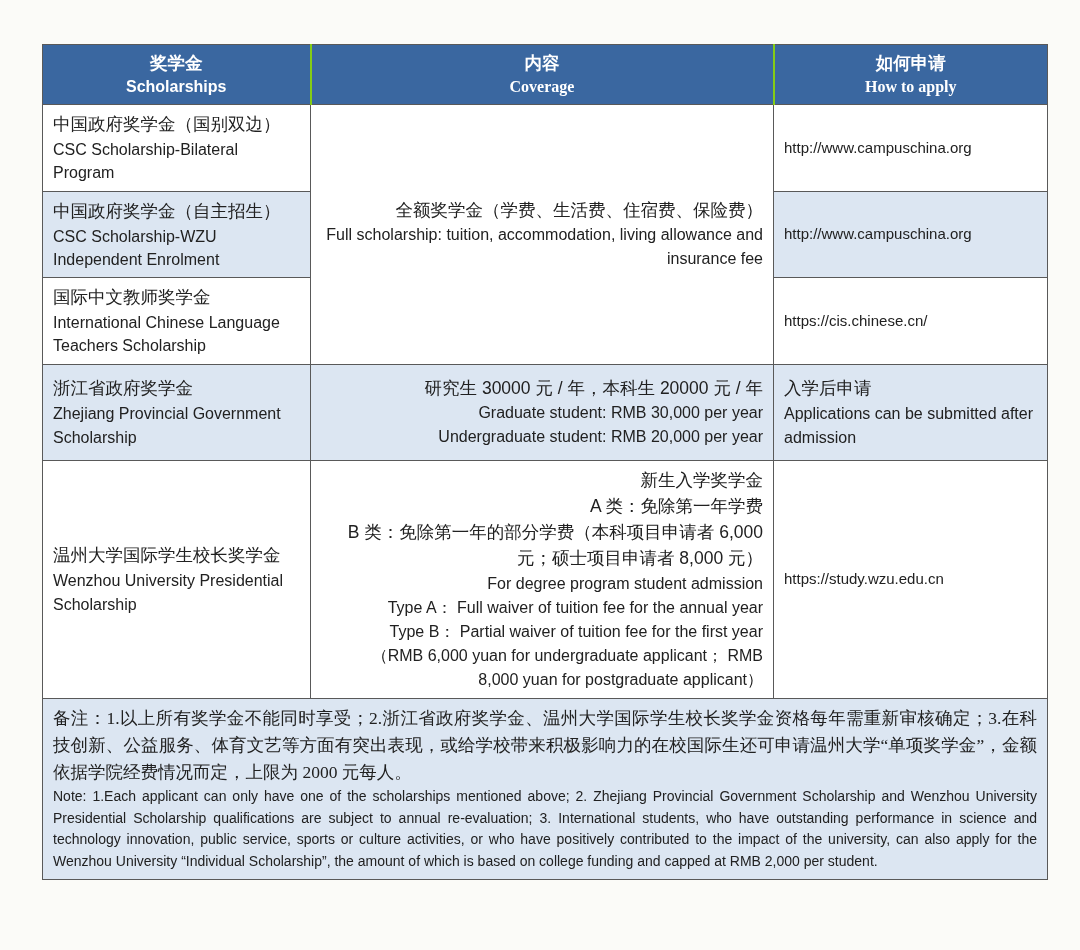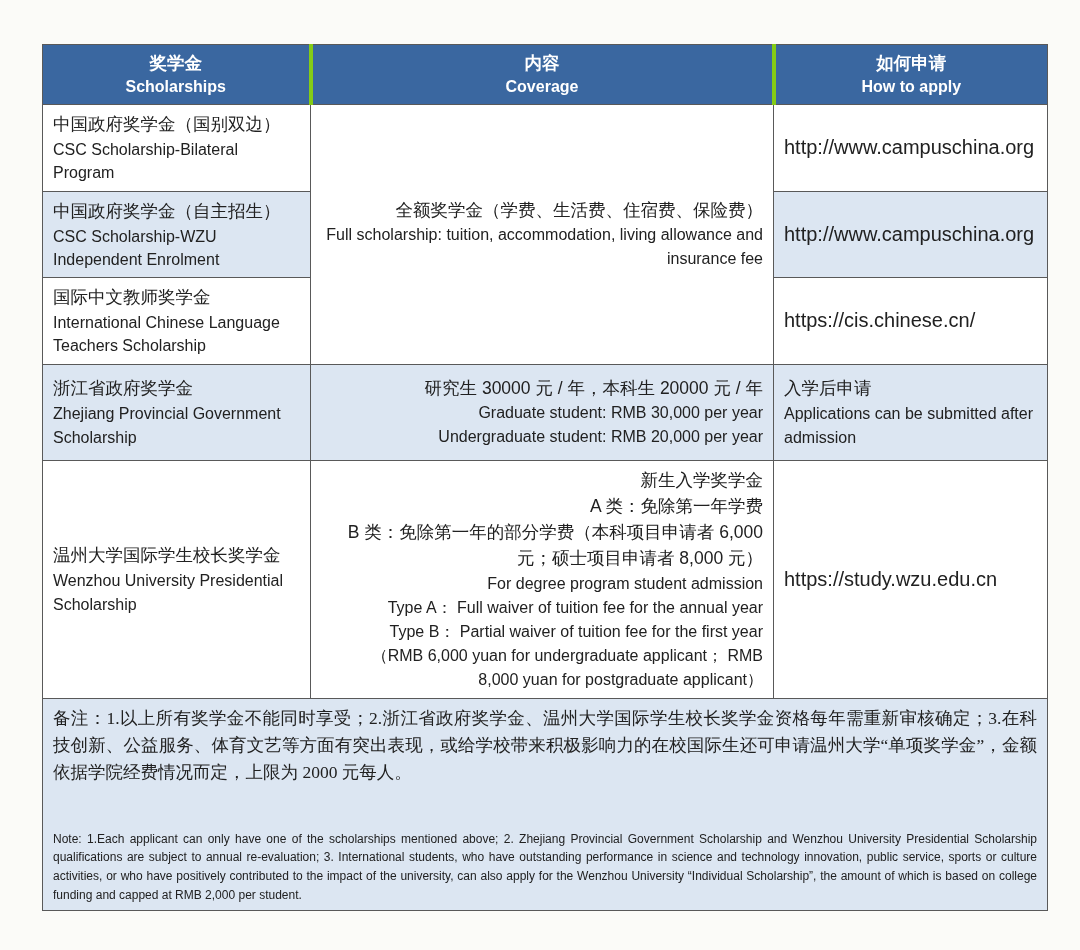--- a/index.html
+++ b/index.html
@@ -1,38 +1,38 @@
 <!DOCTYPE html>
 <html><head>
 <meta charset="utf-8">
 <style>
   html,body{margin:0;padding:0;background:#FBFBF8;font-family:"Liberation Sans","DejaVu Sans",sans-serif;color:#212121;}
   .page{width:1080px;height:950px;box-sizing:border-box;padding:44px 0 0 42px;background:#FBFBF8;}
   table.schol{border-collapse:collapse;width:1005px;table-layout:fixed;background:#fff;}
   table.schol td,table.schol th{border:1px solid #595959;box-sizing:border-box;vertical-align:middle;padding:6px 10px;}
   th.hdr{background:#3A67A0;color:#FFFFFF;font-weight:bold;height:60px;padding:8px 6px;}
-  th.hdr + th.hdr{border-left:4px solid #84cc16;}
+  th.hdr + th.hdr{border-left:2px solid #84cc16;font-family:Liberation Serif, serif;}
   th .zh{font-size:17.5px;line-height:1.45;}
   th .en{font-size:16px;line-height:1.35;}
   .zh{font-size:17.5px;line-height:1.55;}
   .en{font-size:16px;line-height:1.45;}
   td.name-cell,td.apply-cell{text-align:left;}
   td.coverage-cell{text-align:right;padding:8px 12px;}
   tr.alt td{background:#DCE6F2;}
   tr.plain td{background:#FFFFFF;}
   td.white-span{background:#FFFFFF;}
   .h-r1{height:81px;} .h-r2{height:84px;} .h-r3{height:83px;} .h-r4{height:96px;} .h-r5{height:232px;}
   .cov-line{font-size:16px;line-height:1.5;}
   .cov-line.zh{font-size:17.5px;}
   .ind1{padding-left:26px;} .ind2{padding-left:56px;} .ind05{padding-left:14px;} .ind025{padding-left:8px;}
   td.notes-cell{background:#DCE6F2;vertical-align:top;padding:8px 12px 12px 12px;}
   td.notes-cell p{margin:0;text-align:justify;line-height:1.55;}
   td.notes-cell p.nzh{font-size:17.5px;font-family:Liberation Serif, serif;}
-  td.notes-cell p.nen{font-size:12px;margin-top:44px;}
-  .url{font-size:20px;}
+  td.notes-cell p.nen{font-size:14px;}
+  .url{font-size:15px;}
 </style>
 </head>
 <body>
 
 <div class="page">
   <table class="schol">
     <colgroup>
       <col style="width:268px">
       <col style="width:463px">
       <col style="width:274px">

